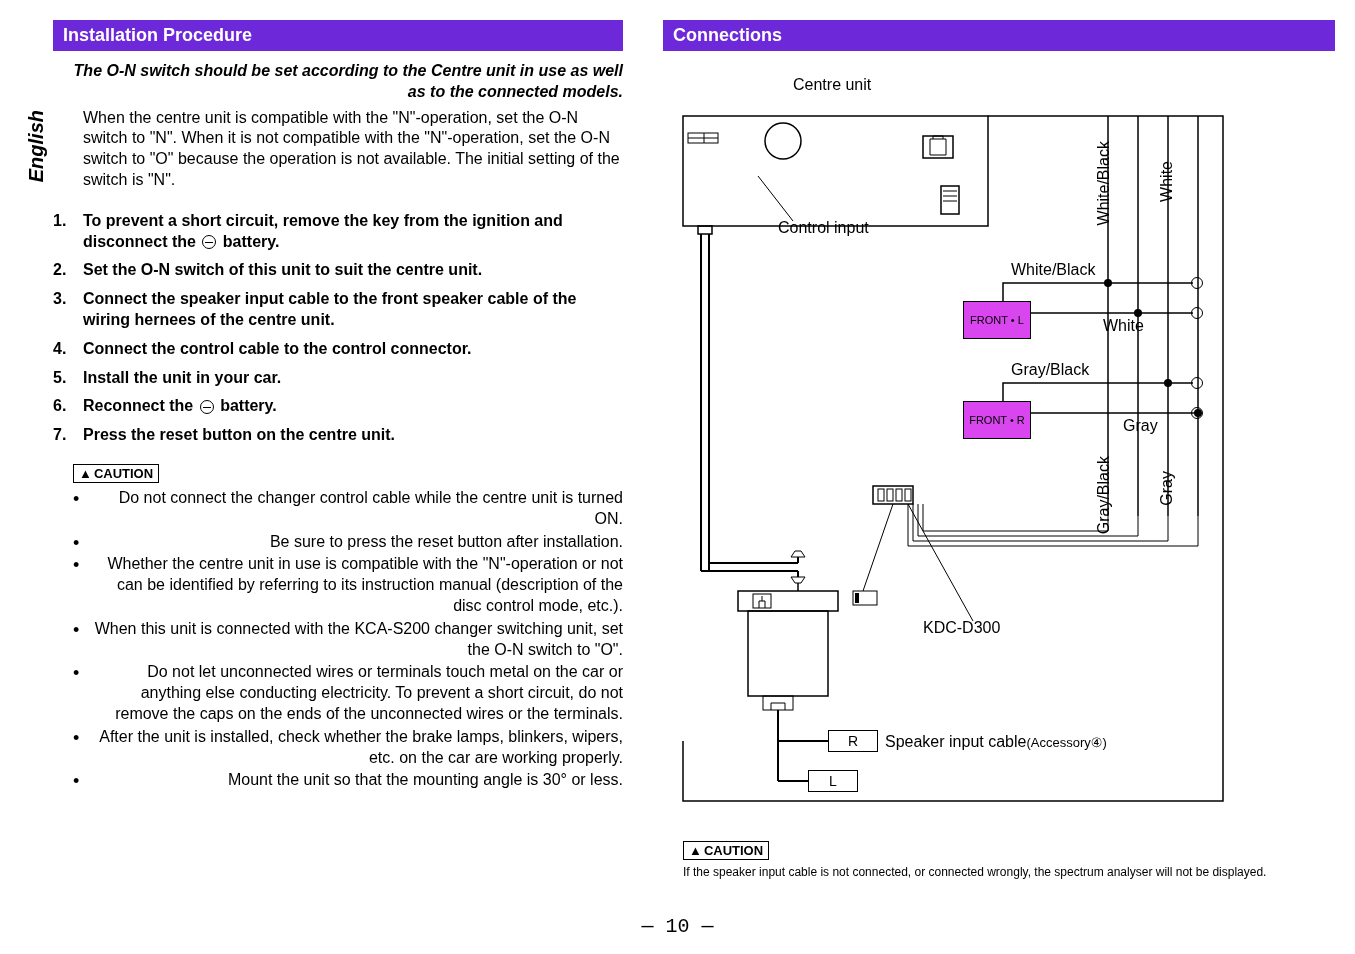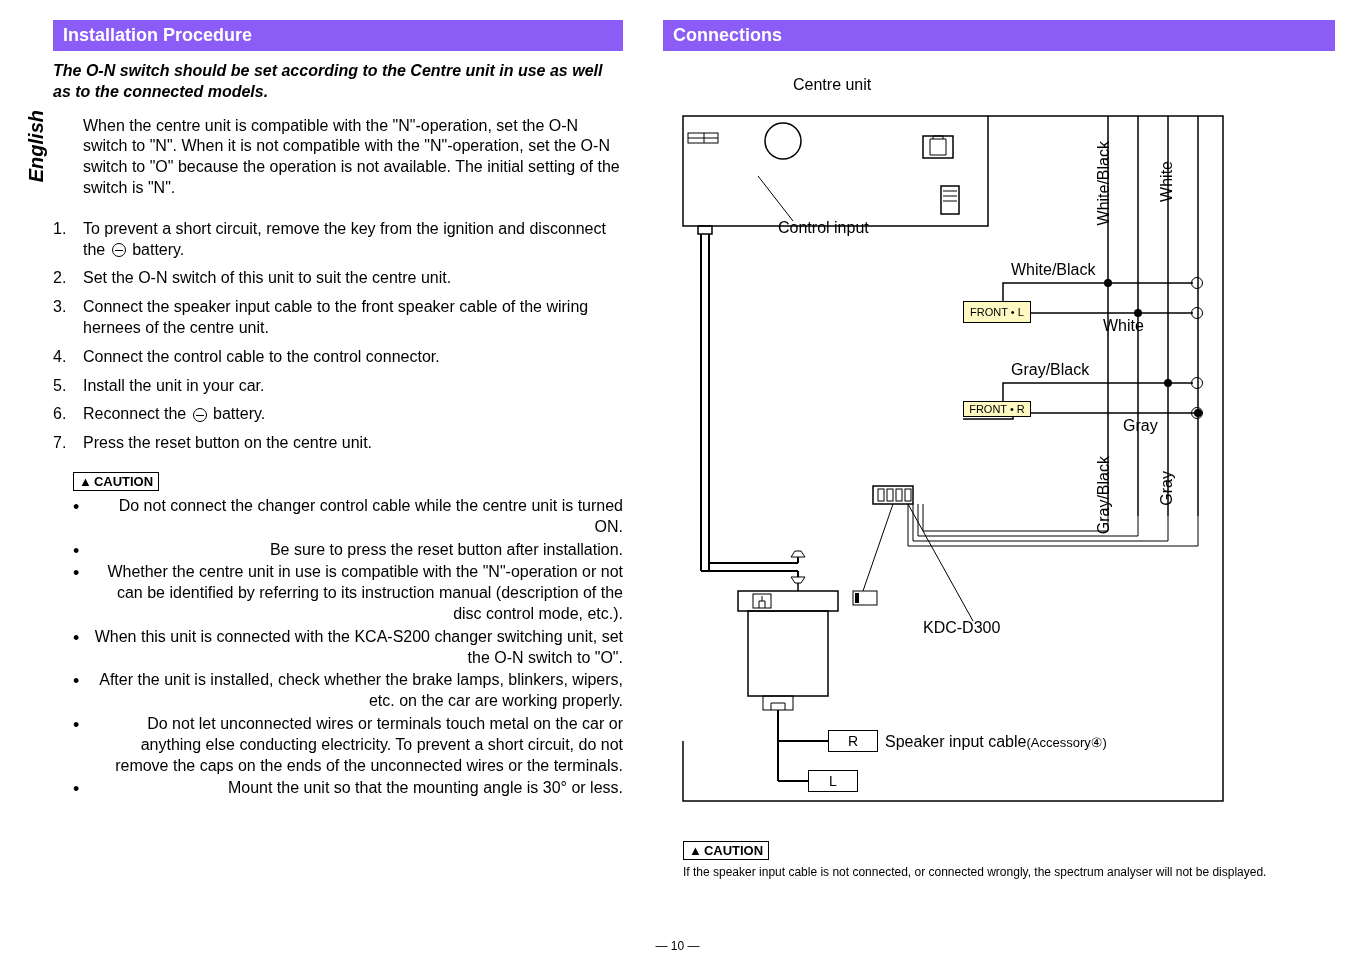--- a/index.html
+++ b/index.html
@@ -30,44 +30,46 @@
       display: flex;
       gap: 40px;
     }
     .left-column {
       width: 570px;
     }
     .right-column {
       flex: 1;
     }
     .section-header {
-      background: #8b5cf6;
+      background: #6d28d9;
       color: #fff;
       padding: 5px 10px;
       font-weight: bold;
       font-size: 18px;
       margin-bottom: 10px;
     }
     .intro-text {
       font-weight: bold;
       font-style: italic;
       font-size: 16px;
-      margin-bottom: 13px;
-      line-height: 1.3;
+      margin-bottom: 5px;
+      line-height: 1.3;
+      text-align: right;
     }
     .intro-desc {
       margin-left: 30px;
       font-size: 16px;
       line-height: 1.3;
       margin-bottom: 20px;
     }
     ol.steps {
       list-style: none;
       counter-reset: step;
       margin-left: 0;
+      font-weight: bold;
     }
     ol.steps li {
       counter-increment: step;
       position: relative;
       padding-left: 30px;
       font-size: 16px;
       line-height: 1.3;
       margin-bottom: 8px;
     }
     ol.steps li::before {
@@ -113,26 +115,26 @@
       position: absolute;
       font-size: 16px;
     }
     .diagram-label-vert {
       writing-mode: vertical-rl;
       transform: rotate(180deg);
     }
     .diagram-box {
       position: absolute;
       border: 1.5px solid #000;
-      background: #fef9c3;
+      background: #d946ef;
       font-size: 11px;
       display: flex;
       align-items: center;
       justify-content: center;
-      padding: 2px 4px;
+      padding: 18px 4px;
     }
     .wire-circle {
       position: absolute;
       width: 12px;
       height: 12px;
       border: 1.5px solid #000;
       border-radius: 50%;
     }
     .wire-dot {
       position: absolute;
@@ -155,24 +157,25 @@
     .caution-right {
       margin-top: 10px;
     }
     .caution-right-text {
       margin-left: 20px;
       font-size: 12px;
       line-height: 1.3;
     }
     .page-number {
       position: absolute;
-      bottom: 1px;
+      bottom: 16px;
       left: 50%;
       transform: translateX(-50%);
-      font-size: 12px;
+      font-size: 20px;
+      font-family: Liberation Mono, monospace;
     }
     .battery-symbol {
       display: inline-block;
       width: 14px;
       height: 14px;
       border: 1px solid #000;
       border-radius: 50%;
       position: relative;
       vertical-align: middle;
       margin: 0 2px;
@@ -216,22 +219,22 @@
       
       <div class="caution-box">
         <span class="caution-triangle">▲</span><span>CAUTION</span>
       </div>
       
       <ul class="caution-list">
         <li>Do not connect the changer control cable while the centre unit is turned ON.</li>
         <li>Be sure to press the reset button after installation.</li>
         <li>Whether the centre unit in use is compatible with the "N"-operation or not can be identified by referring to its instruction manual (description of the disc control mode, etc.).</li>
         <li>When this unit is connected with the KCA-S200 changer switching unit, set the O-N switch to "O".</li>
+        <li>Do not let unconnected wires or terminals touch metal on the car or anything else conducting electricity. To prevent a short circuit, do not remove the caps on the ends of the unconnected wires or the terminals.</li>
         <li>After the unit is installed, check whether the brake lamps, blinkers, wipers, etc. on the car are working properly.</li>
-        <li>Do not let unconnected wires or terminals touch metal on the car or anything else conducting electricity. To prevent a short circuit, do not remove the caps on the ends of the unconnected wires or the terminals.</li>
         <li>Mount the unit so that the mounting angle is 30° or less.</li>
       </ul>
     </div>
 
     <div class="right-column">
       <div class="section-header">Connections</div>
 
       <div class="diagram-area">
         <svg class="diagram-svg" width="600" height="760">
 

